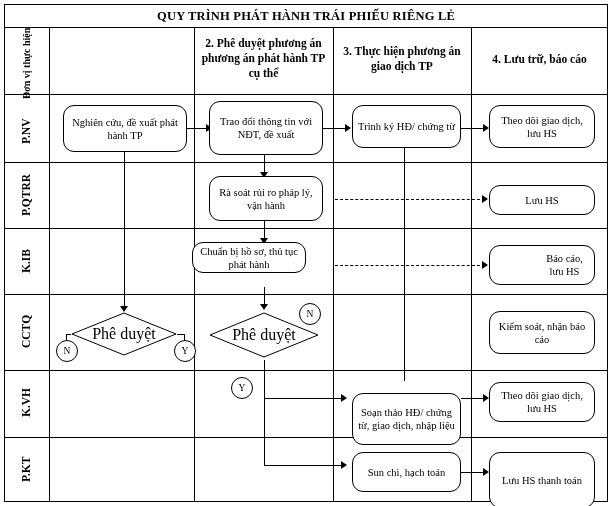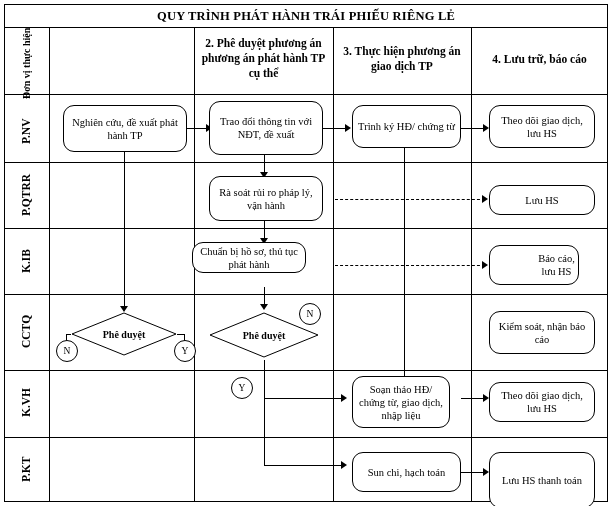--- a/index.html
+++ b/index.html
@@ -14,21 +14,21 @@
   .colhead{position:absolute;font-weight:bold;font-size:11.5px;line-height:15px;text-align:center;}
   .rowlab{position:absolute;font-weight:bold;font-size:11.5px;text-align:center;
           writing-mode:vertical-rl;transform:rotate(180deg);white-space:nowrap;}
   .rowlab.two{font-size:10px;line-height:12px;}
   .box{position:absolute;border:1px solid #000;border-radius:11px;box-sizing:border-box;
        display:flex;align-items:center;justify-content:center;text-align:center;
        font-size:10.5px;line-height:13px;padding:2px 3px;background:#fff;}
   .diamond{position:absolute;box-sizing:border-box;}
   .diamond .dshape{position:absolute;left:0;top:0;width:100%;height:100%;}
   .diamond .dlabel{position:absolute;left:0;top:0;width:100%;height:100%;
-       display:flex;align-items:center;justify-content:center;font-size:10px;font-weight:bold;}
+       display:flex;align-items:center;justify-content:center;font-size:16px;}
   .ybox{position:absolute;width:20px;height:20px;border:1px solid #000;border-radius:50%;
         display:flex;align-items:center;justify-content:center;font-size:9.5px;background:#fff;}
   .conn{position:absolute;background:#000;}
   .conn.v{width:1px;}
   .conn.h{height:1px;}
   .dash{position:absolute;height:0;border-top:1px dashed #000;}
   .arrow{position:absolute;width:0;height:0;}
   .ar-down{border-left:4px solid transparent;border-right:4px solid transparent;border-top:6px solid #000;}
   .ar-up{border-left:4px solid transparent;border-right:4px solid transparent;border-bottom:6px solid #000;}
   .ar-right{border-top:4px solid transparent;border-bottom:4px solid transparent;border-left:6px solid #000;}
@@ -115,38 +115,38 @@
 
   <div class="box" style="left:63px;top:105px;width:124px;height:47px;">Nghiên cứu, đề xuất phát hành TP</div>
   <div class="box" style="left:209px;top:101px;width:114px;height:54px;">Trao đổi thông tin với NĐT, đề xuất</div>
   <div class="box" style="left:352px;top:105px;width:109px;height:43px;">Trình ký HĐ/ chứng từ</div>
   <div class="box" style="left:489px;top:105px;width:106px;height:43px;">Theo dõi giao dịch, lưu HS</div>
 
   <div class="box" style="left:209px;top:176px;width:114px;height:45px;">Rà soát rủi ro pháp lý, vận hành</div>
   <div class="box" style="left:489px;top:185px;width:106px;height:30px;">Lưu HS</div>
 
   <div class="box" style="left:192px;top:242px;width:114px;height:31px;">Chuẩn bị hồ sơ, thủ tục phát hành</div>
-  <div class="box" style="left:489px;top:245px;width:90px;height:40px;padding-left:48px;">Báo cáo, lưu HS</div>
+  <div class="box" style="left:489px;top:245px;width:106px;height:40px;padding-left:48px;">Báo cáo, lưu HS</div>
 
   <div class="diamond" style="left:71px;top:312px;width:106px;height:44px;">
     <svg class="dshape" viewBox="0 0 106 44" preserveAspectRatio="none">
       <polygon points="53,1 105,22 53,43 1,22" fill="#fff" stroke="#000" stroke-width="1"></polygon>
     </svg>
     <div class="dlabel">Phê duyệt</div>
   </div>
   <div class="diamond" style="left:209px;top:312px;width:110px;height:46px;">
     <svg class="dshape" viewBox="0 0 110 46" preserveAspectRatio="none">
       <polygon points="55,1 109,23 55,45 1,23" fill="#fff" stroke="#000" stroke-width="1"></polygon>
     </svg>
     <div class="dlabel">Phê duyệt</div>
   </div>
 
   <div class="box" style="left:489px;top:311px;width:106px;height:43px;">Kiểm soát, nhận báo cáo</div>
 
-  <div class="box" style="left:352px;top:376px;width:98px;height:52px;">Soạn thảo HĐ/ chứng từ, giao dịch, nhập liệu</div>
+  <div class="box" style="left:352px;top:393px;width:109px;height:52px;">Soạn thảo HĐ/ chứng từ, giao dịch, nhập liệu</div>
   <div class="box" style="left:489px;top:382px;width:106px;height:40px;">Theo dõi giao dịch, lưu HS</div>
 
   <div class="box" style="left:352px;top:452px;width:109px;height:40px;">Sun chi, hạch toán</div>
   <div class="box" style="left:489px;top:452px;width:106px;height:56px;">Lưu HS thanh toán</div>
 
   <div class="ybox" style="left:56px;top:340px;">N</div>
   <div class="ybox" style="left:174px;top:340px;">Y</div>
   <div class="ybox" style="left:299px;top:303px;">N</div>
   <div class="ybox" style="left:231px;top:377px;">Y</div>
 </div>

